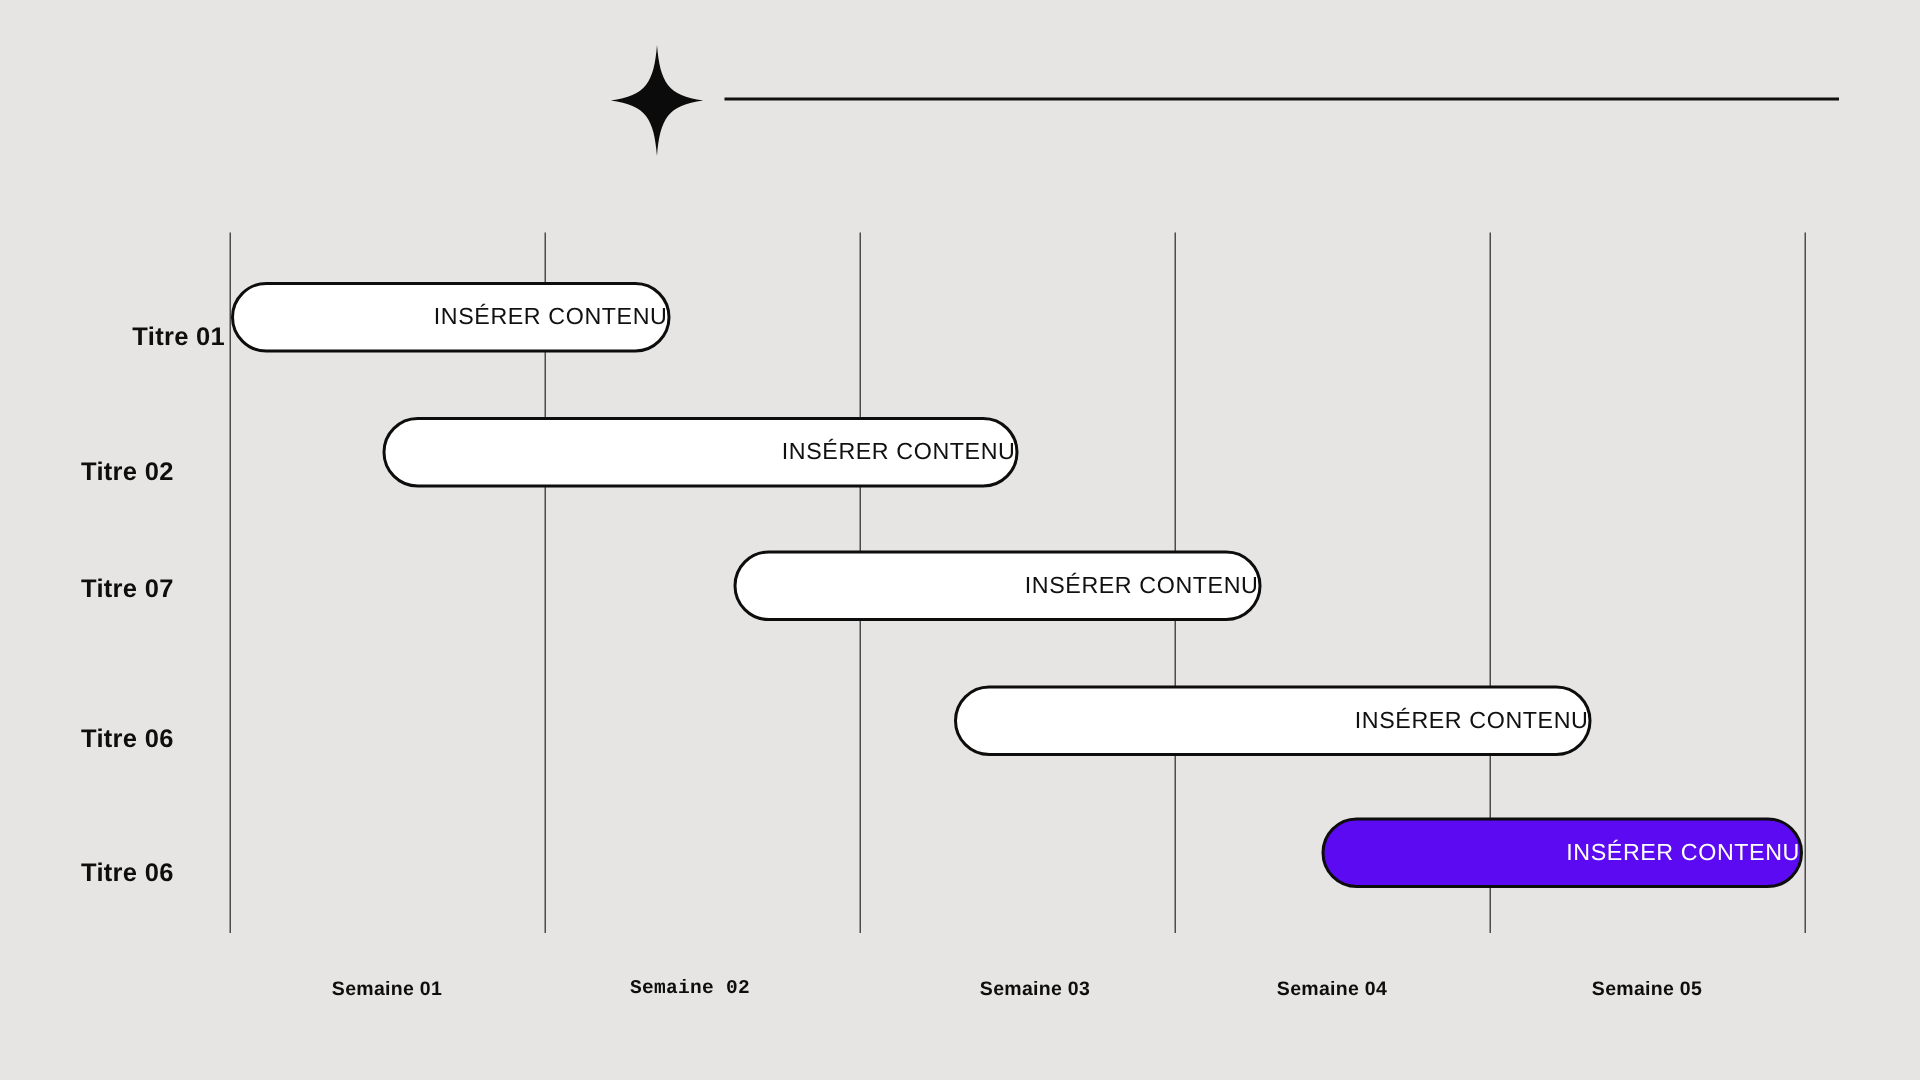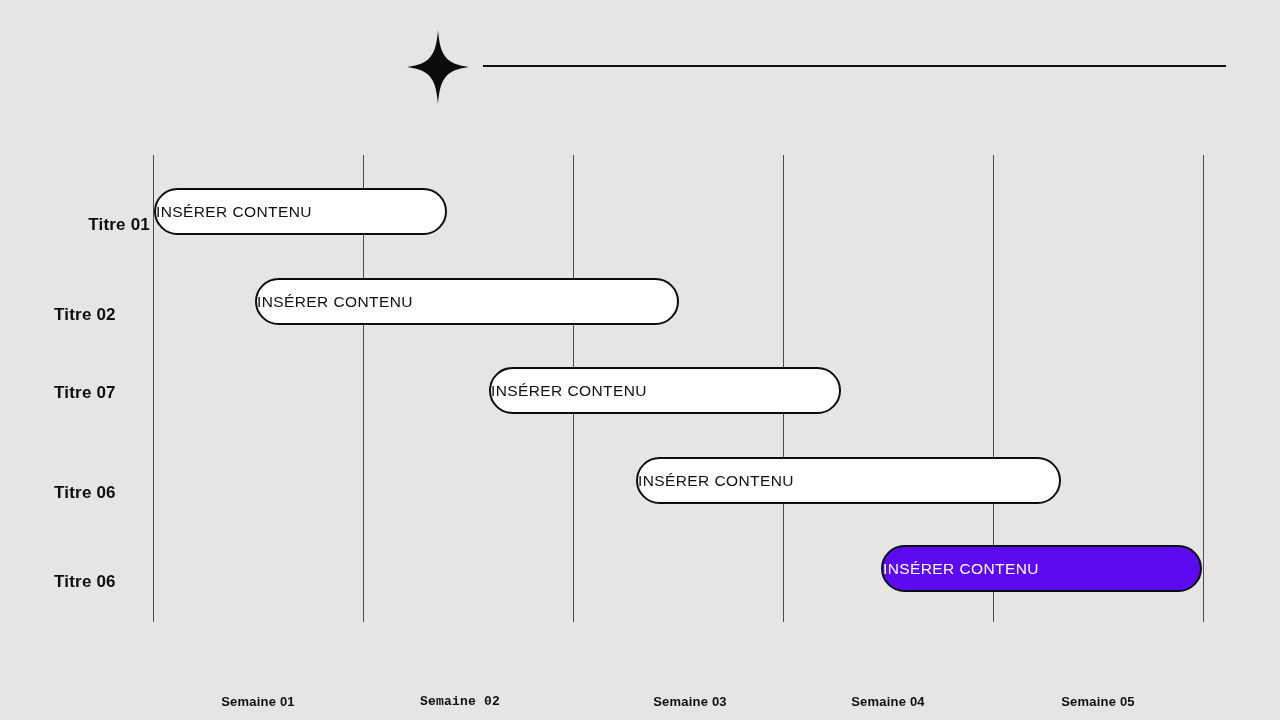--- a/index.html
+++ b/index.html
@@ -23,31 +23,31 @@
   .gridline { position: absolute; top: 155px; width: 1px; height: 467px; background: #4c4c4c; }
   .gl-0 { left: 153px; } .gl-1 { left: 363px; } .gl-2 { left: 573px; }
   .gl-3 { left: 783px; } .gl-4 { left: 993px; } .gl-5 { left: 1203px; }
 
   .row-label { position: absolute; left: 54px; width: 96px; height: 24px; line-height: 24px; font-size: 17px; font-weight: 700; letter-spacing: 0.2px; color: #0e0e0e; }
   .rl-0 { top: 213px; text-align: right; } .rl-1 { top: 303px; } .rl-2 { top: 381px; } .rl-3 { top: 481px; } .rl-4 { top: 570px; }
 
   .bar {
     position: absolute; height: 47px;
     border: 2.5px solid #0d0d0d; border-radius: 26px;
-    display: flex; align-items: center; justify-content: flex-start;
+    display: flex; align-items: center; justify-content: flex-end;
     font-size: 15.5px; font-weight: 500; letter-spacing: 0.4px;
     cursor: pointer;
   }
   .bar-0 { left: 154px; top: 188px; width: 293px; }
   .bar-1 { left: 255px; top: 278px; width: 424px; }
   .bar-2 { left: 489px; top: 367px; width: 352px; }
   .bar-3 { left: 636px; top: 457px; width: 425px; }
   .bar-4 { left: 881px; top: 545px; width: 321px; }
 
-  .col-label { position: absolute; top: 651px; width: 160px; text-align: center; font-size: 13px; font-weight: 700; letter-spacing: 0.2px; color: #0e0e0e; margin-top: 43px; }
+  .col-label { position: absolute; top: 651px; width: 160px; text-align: center; font-size: 13px; font-weight: 700; letter-spacing: 0.2px; color: #0e0e0e; }
   .cl-0 { left: 178px; } .cl-1 { left: 380px; font-family: Liberation Mono, monospace; } .cl-2 { left: 610px; } .cl-3 { left: 808px; } .cl-4 { left: 1018px; }
 </style>
 </head>
 <body>
 
 <div class="page">
 
 
   <svg class="sparkle" viewBox="0 0 60 72" aria-hidden="true">
     <path d="M30 0 C 32 24 37 33 60 36 C 37 39 32 48 30 72 C 28 48 23 39 0 36 C 23 33 28 24 30 0 Z" fill="#0b0b0b"></path>

